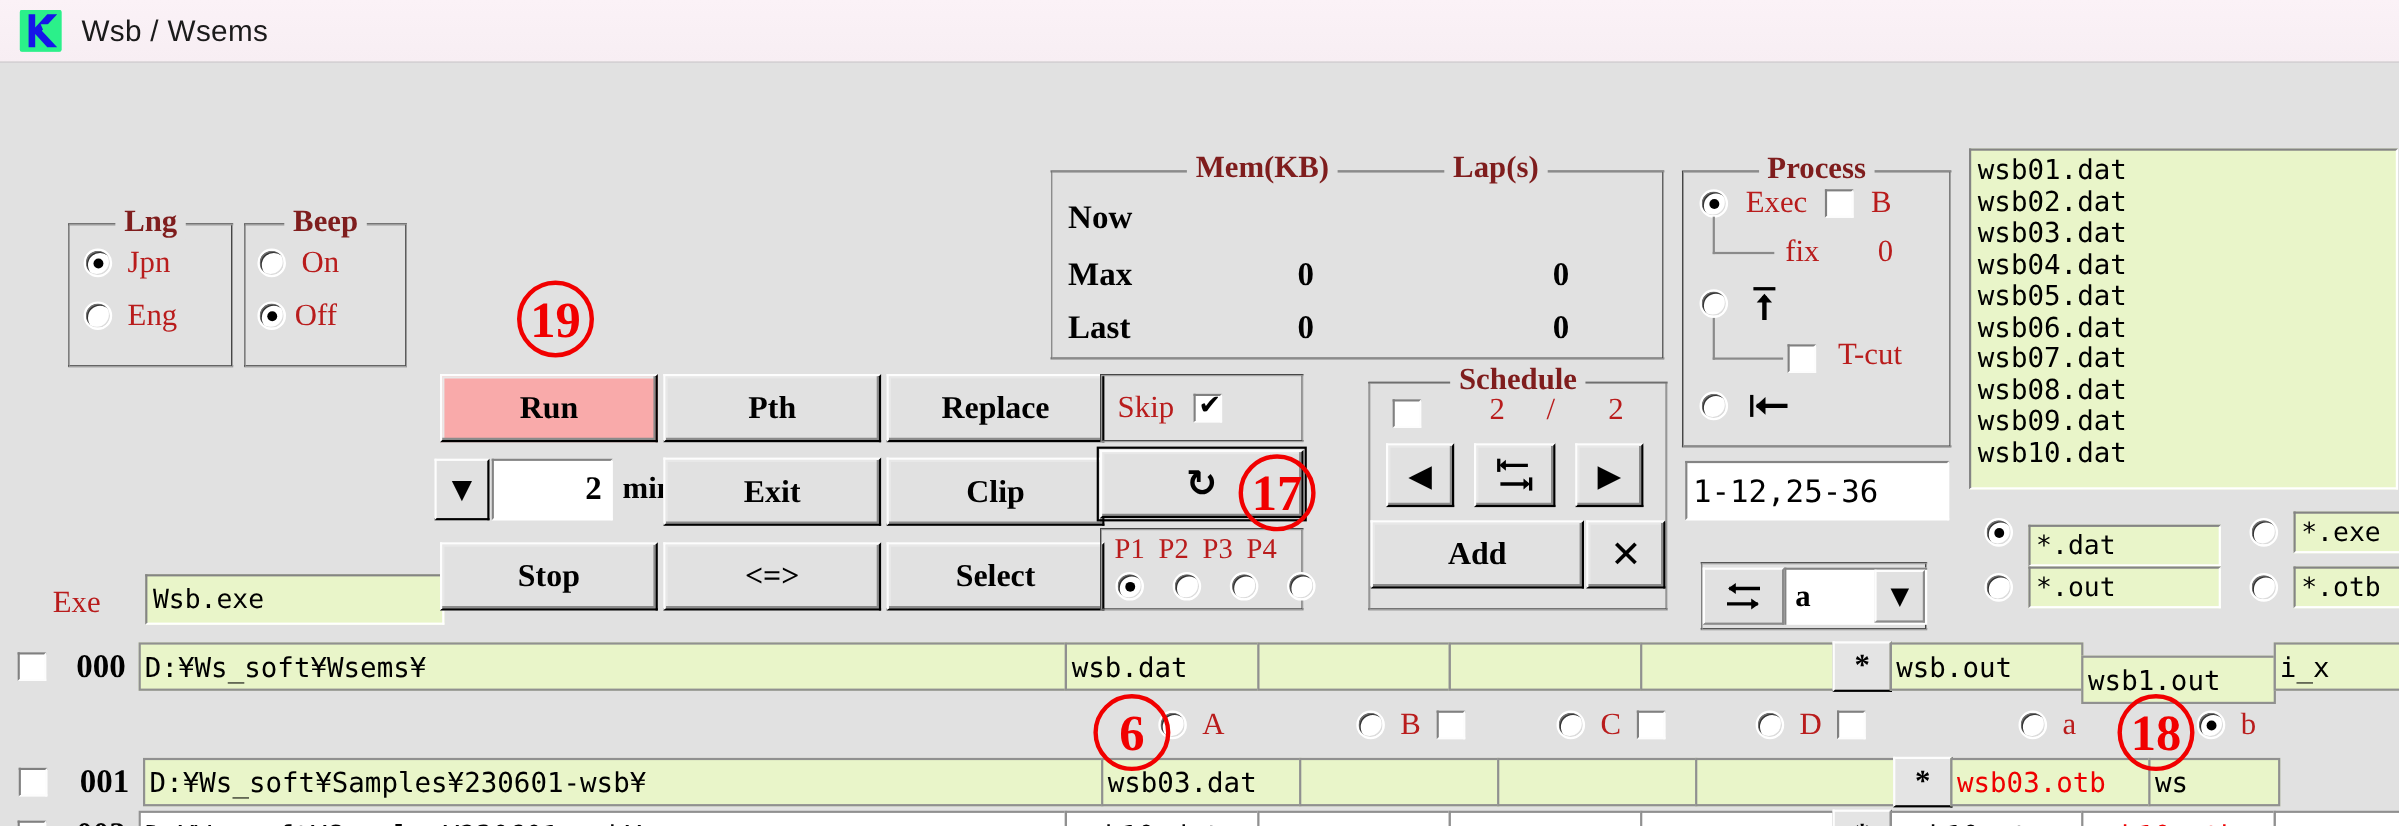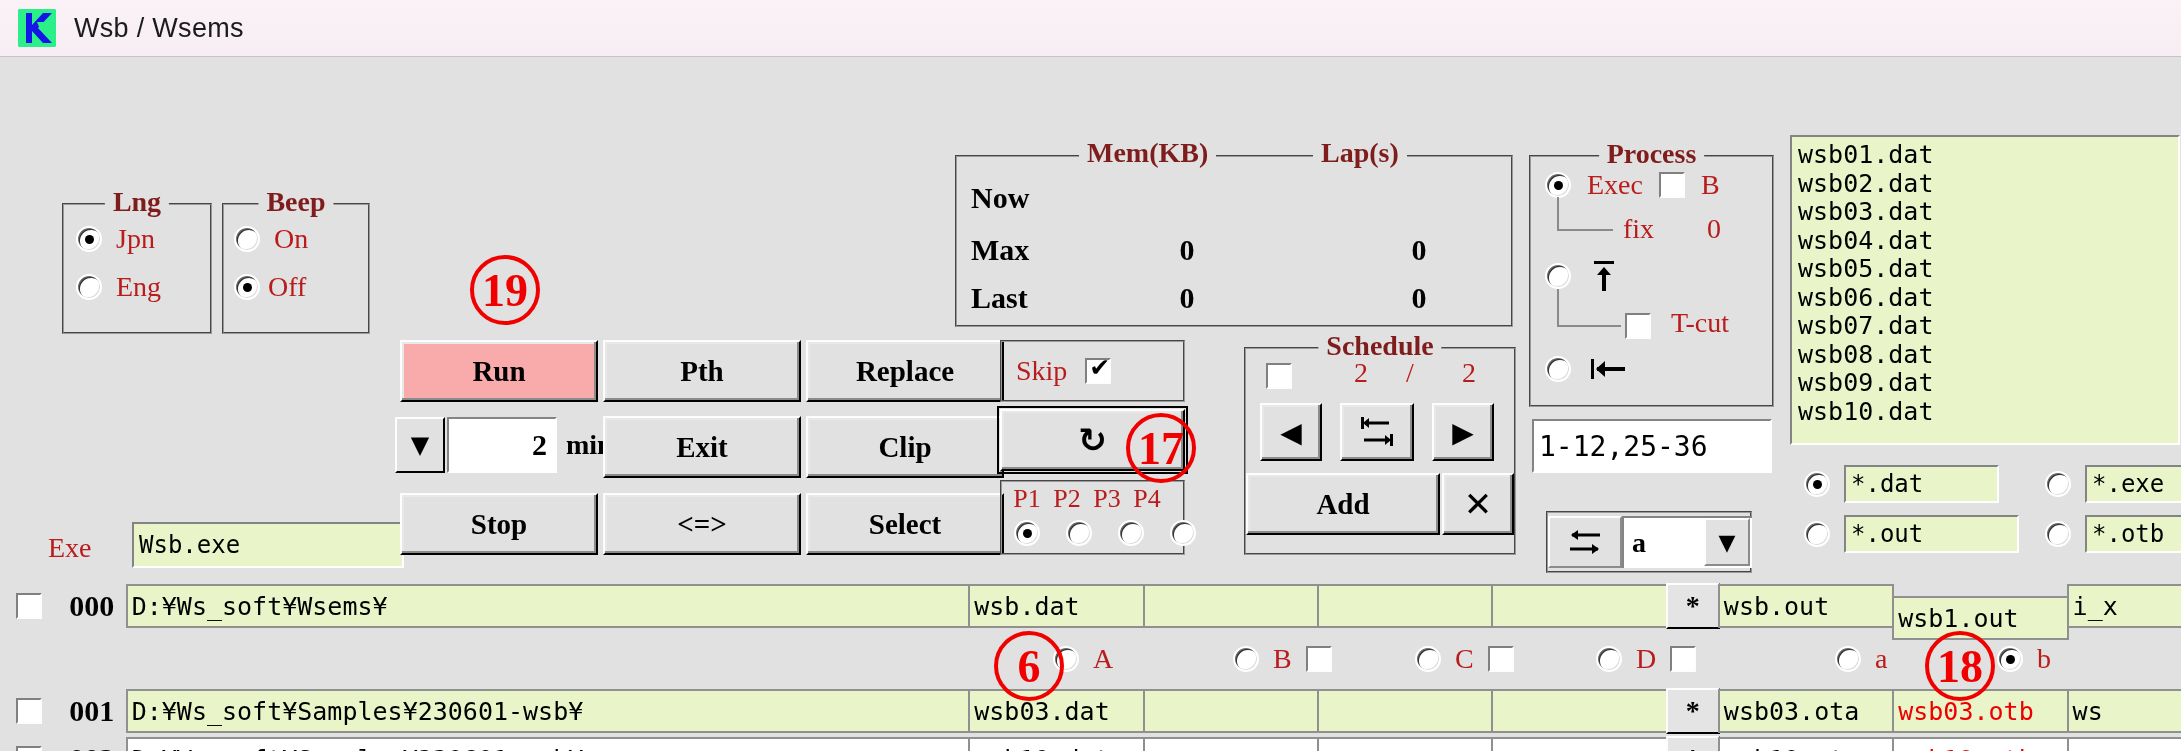--- a/index.html
+++ b/index.html
@@ -373,21 +373,21 @@
       <div>wsb06.dat</div>
       <div>wsb07.dat</div>
       <div>wsb08.dat</div>
       <div>wsb09.dat</div>
       <div>wsb10.dat</div>
     </div>
 
     <div id="patbox">
       <div style="position:absolute; left:14px; top:8px; display:flex; align-items:center; gap:14px;">
         <span class="radio on"></span>
-        <span class="tin" style="position:relative; left:0; top:0; width:155px; height:38px;">*.dat</span>
+        <span class="tin" style="position:relative; left:0; top:12px; width:175px; height:38px;">*.dat</span>
       </div>
       <div style="position:absolute; left:255px; top:8px; display:flex; align-items:center; gap:14px;">
         <span class="radio"></span>
         <span class="tin" style="position:relative; left:0; top:0; width:175px; height:38px;">*.exe</span>
       </div>
       <div style="position:absolute; left:14px; top:58px; display:flex; align-items:center; gap:14px;">
         <span class="radio"></span>
         <span class="tin" style="position:relative; left:0; top:0; width:175px; height:38px;">*.out</span>
       </div>
       <div style="position:absolute; left:255px; top:58px; display:flex; align-items:center; gap:14px;">
@@ -448,21 +448,20 @@
         <span class="cb-cell">
             <span class="chk"></span>
           </span>
         <span class="idx">001</span>
         <span class="cell" style="width:873px;">D:¥Ws_soft¥Samples¥230601-wsb¥</span>
         <span class="cell" style="width:182px;">wsb03.dat</span>
         <span class="cell" style="width:182px;"></span>
         <span class="cell" style="width:182px;"></span>
         <span class="cell" style="width:182px;"></span>
         <span class="starbtn">*</span>
-        <span class="cell" style="width:182px;">wsb03.ota</span>
         <span class="cell redtx" style="width:182px;">wsb03.otb</span>
         <span class="cell" style="width:120px;">ws</span>
       </div>
 
       <div class="grow" style="top:158px; height:48px;">
         <span class="cb-cell">
             <span class="chk"></span>
           </span>
         <span class="idx">002</span>
         <span class="cell white" style="width:873px;">D:¥Ws_soft¥Samples¥230601-wsb¥</span>

